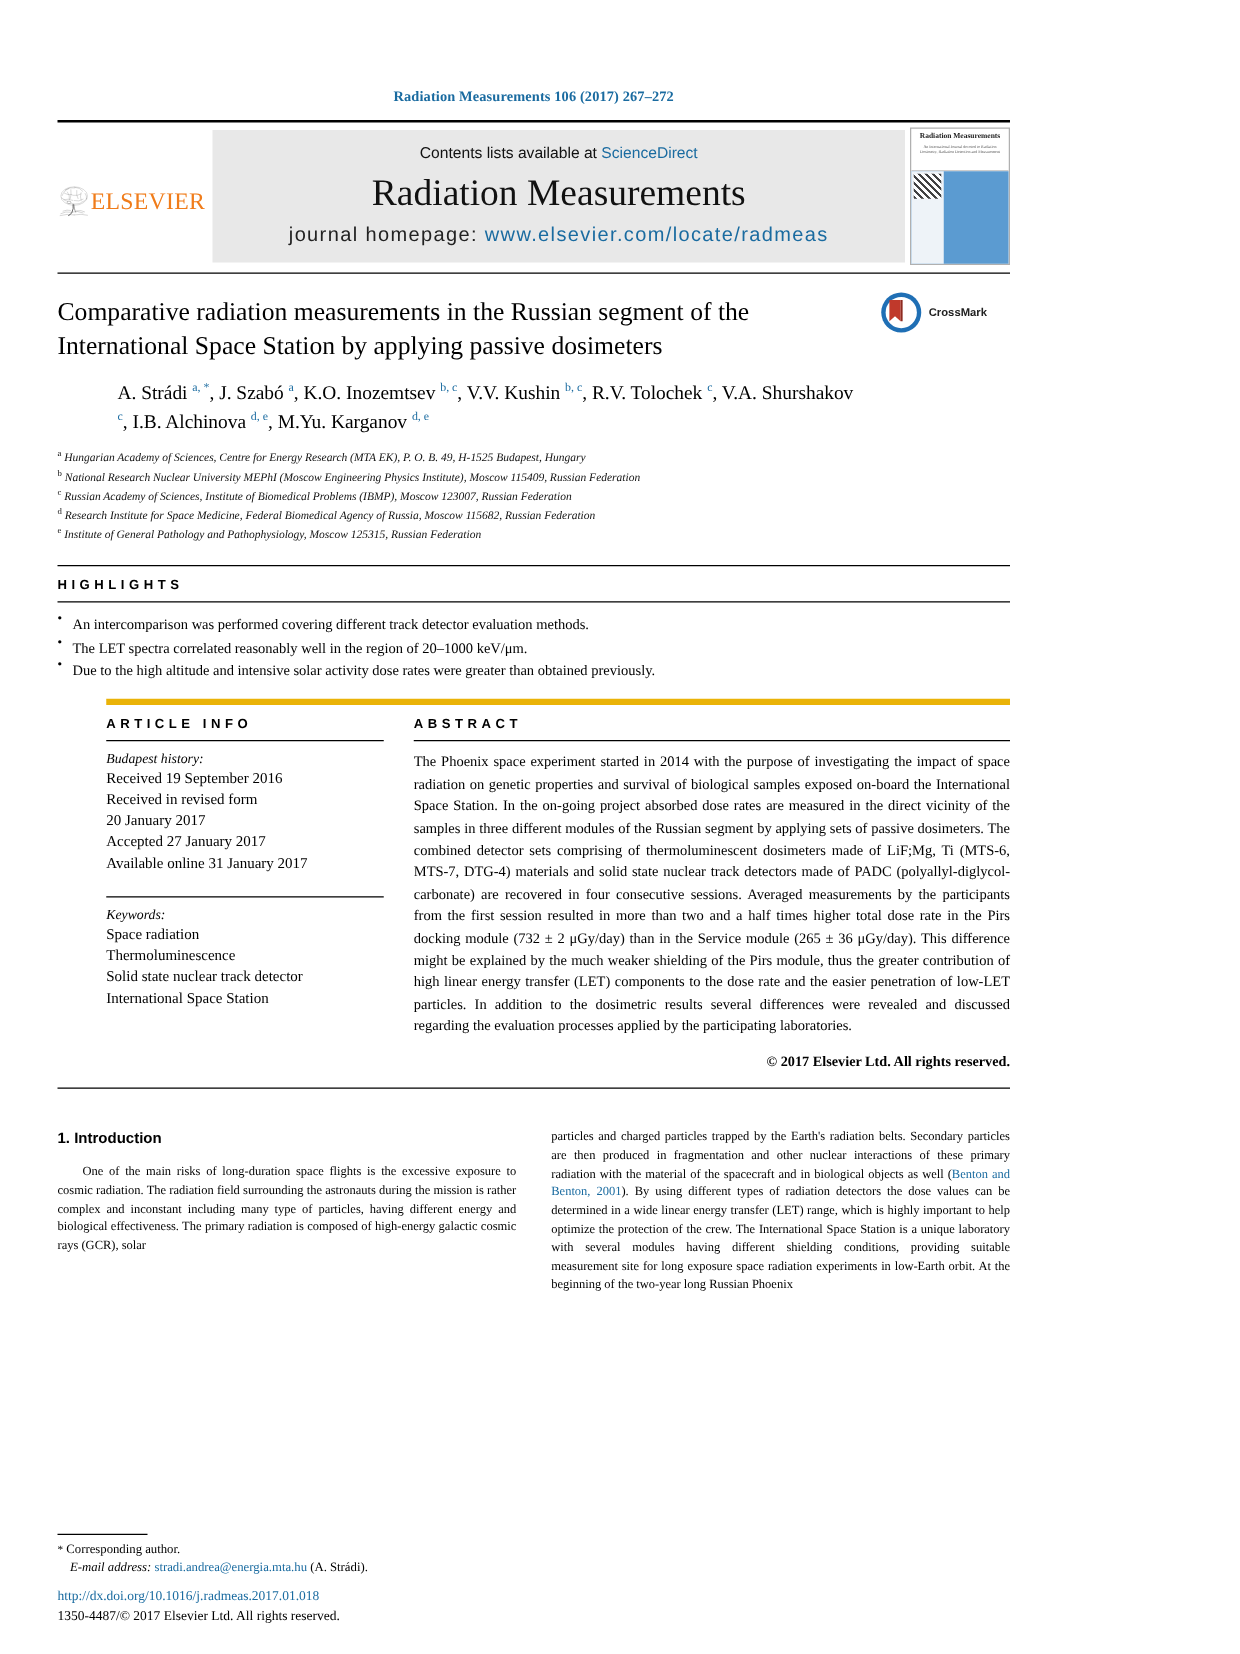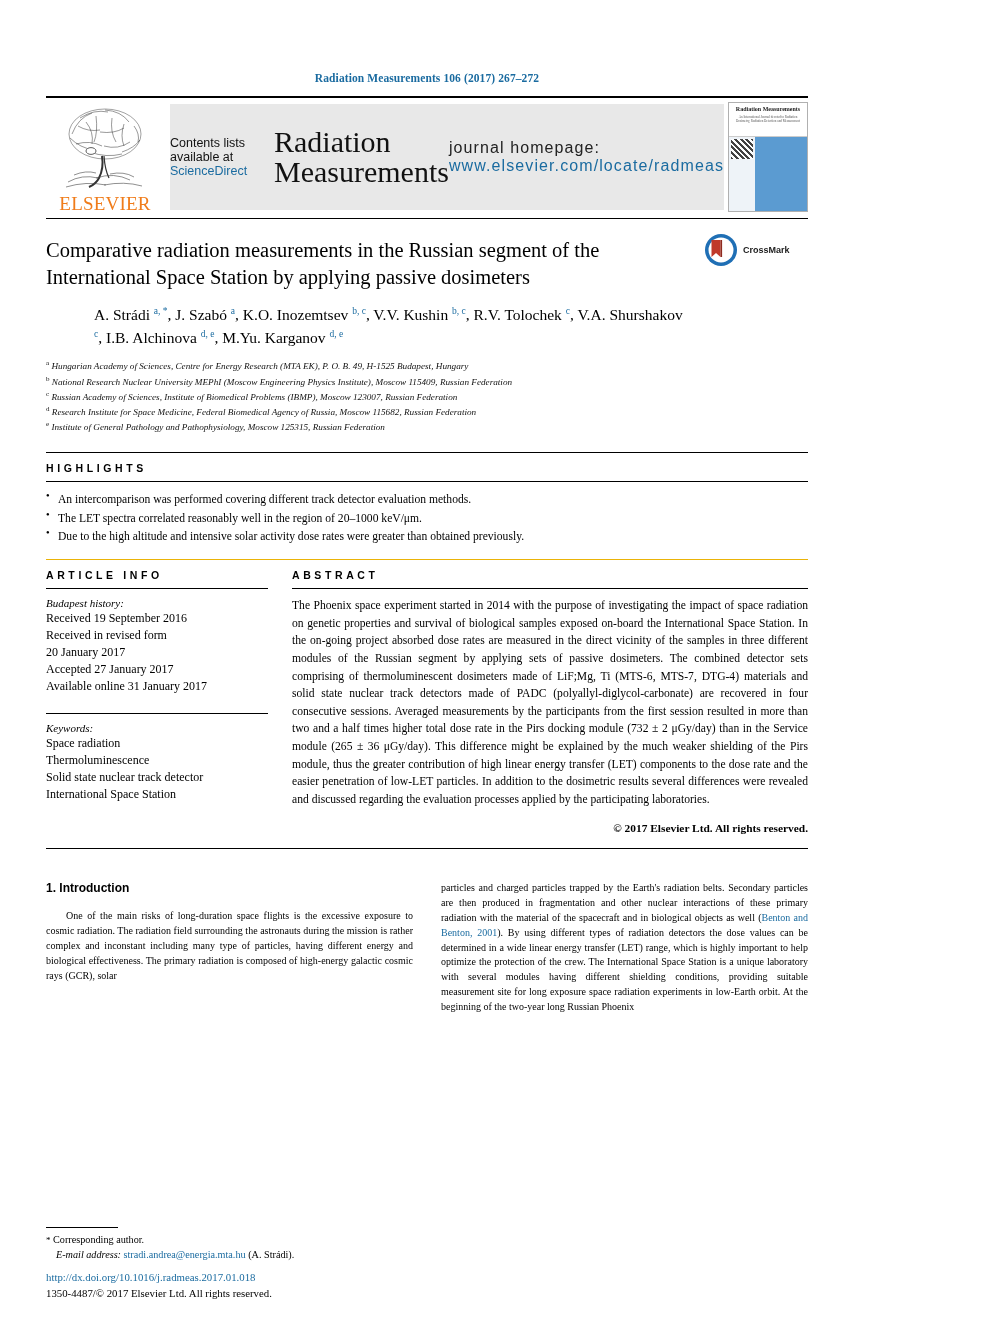--- a/index.html
+++ b/index.html
@@ -38,41 +38,41 @@
     margin-top: 12px;
     border-top: 2.5px solid #000;
     display: flex;
     align-items: stretch;
     height: 120px;
   }
   .elsevier-logo {
     width: 118px;
     flex: 0 0 118px;
     display: flex;
-    flex-direction: column;
+    flex-direction: row;
     align-items: center;
     justify-content: flex-start;
     padding-top: 6px;
     box-sizing: border-box;
   }
   .tree-svg { display:block; }
   .elsevier-word {
     font-family: "Liberation Serif", serif;
     font-size: 19px;
     letter-spacing: .2px;
     color: #f07c1a;
     font-weight: 400;
     margin-top: 1px;
   }
   .masthead-center {
     flex: 1 1 auto;
     background: #e8e8e8;
     margin: 6px 4px 8px 6px;
     display: flex;
-    flex-direction: row;
+    flex-direction: column;
     align-items: center;
     justify-content: space-between;
     padding: 11px 0 12px 0;
     box-sizing: border-box;
   }
   .contents-line {
     font-family: "Liberation Sans", sans-serif;
     font-size: 12.5px;
     color: #111;
   }
@@ -228,22 +228,23 @@
     content: "\25CF";
     position: absolute;
     left: 0; top: -1px;
     font-size: 6px;
     line-height: 1.9;
   }
 
   
   .info-abstract {
     display: flex;
-    border-top: 1px solid #eab308;
+    border-top: 5px solid #eab308;
     margin-top: 2px;
+    margin-left: 39px;
   }
   .col-info {
     width: 246px;
     flex: 0 0 246px;
     padding-right: 24px;
     box-sizing: border-box;
   }
   .col-abstract { flex: 1 1 auto; }
   .sub-rule { border-top: 1px solid #000; margin-bottom: 8px; }
   .meta-head {

